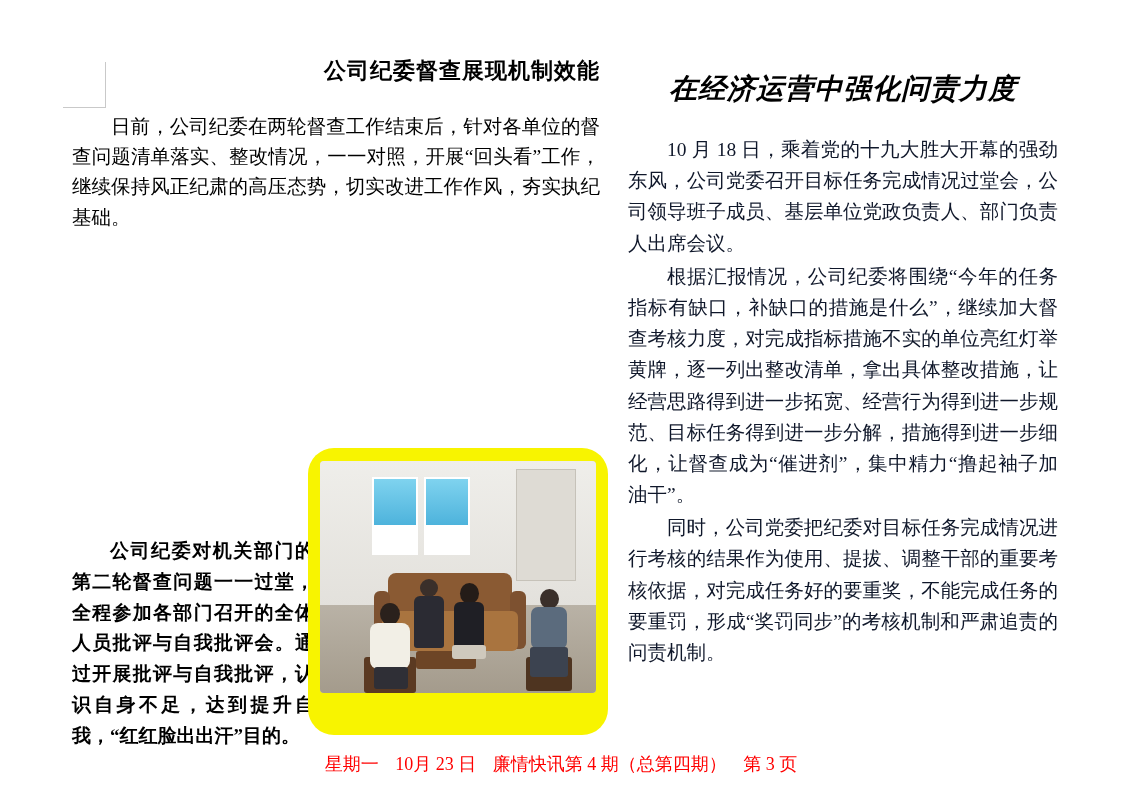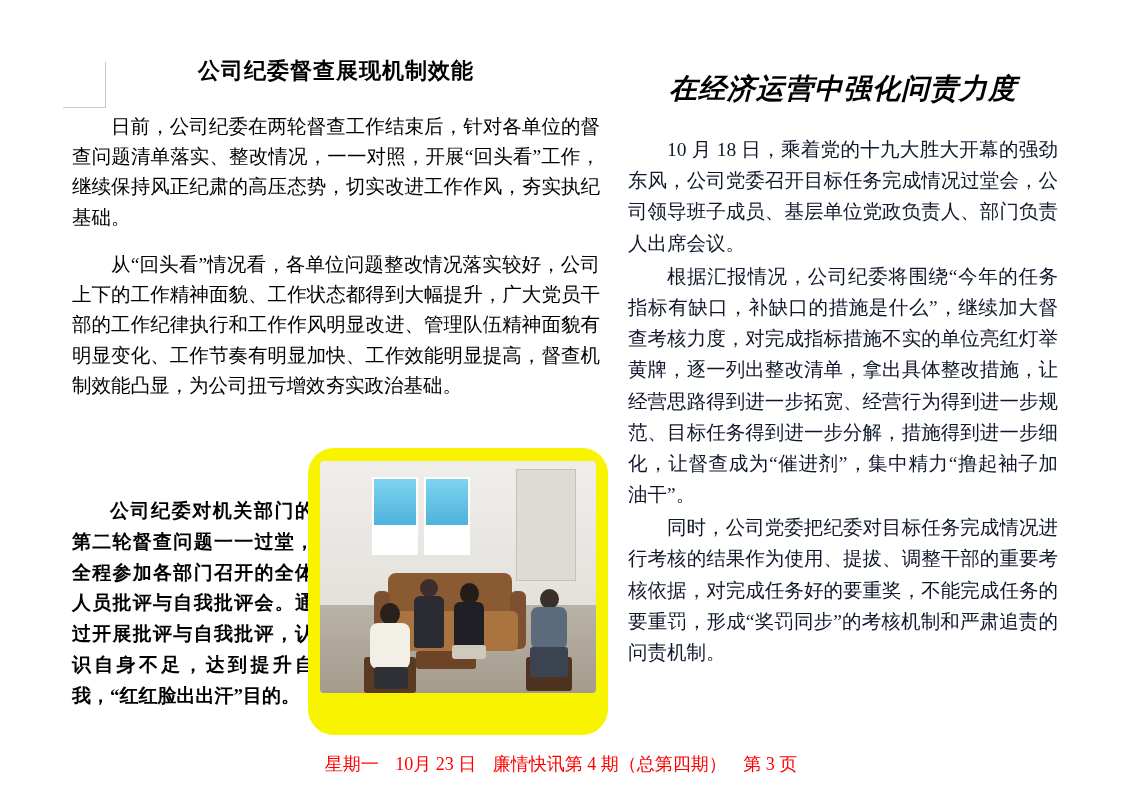--- a/index.html
+++ b/index.html
@@ -36,38 +36,38 @@
   .col-left {
     position: absolute;
     left: 72px;
     top: 56px;
     width: 528px;
     height: 700px;
   }
   .headline-left {
     font-size: 22px;
     font-weight: bold;
-    text-align: center;
+    text-align: right;
     letter-spacing: 1px;
     margin: 0 0 26px 0;
     color: #000;
   }
   .body-left p {
     margin: 17px 0 4px 0;
     font-size: 19.5px;
     line-height: 1.55;
     text-align: justify;
     text-justify: inter-ideograph;
     text-indent: 2em;
     color: #000;
   }
   .bold-block {
     position: absolute;
     left: 0;
-    top: 440px;
+    top: 480px;
     width: 242px;
   }
   .bold-block p {
     margin: 0;
     font-size: 19px;
     font-weight: bold;
     line-height: 1.62;
     text-align: justify;
     text-justify: inter-ideograph;
     text-indent: 2em;
@@ -210,21 +210,20 @@
 <body>
 
 <div class="page">
 
   <div class="corner-mark"></div>
 
   <div class="col-left">
     <h1 class="headline-left">公司纪委督查展现机制效能</h1>
     <div class="body-left">
       <p>日前，公司纪委在两轮督查工作结束后，针对各单位的督查问题清单落实、整改情况，一一对照，开展“回头看”工作，继续保持风正纪肃的高压态势，切实改进工作作风，夯实执纪基础。</p>
-      <p>从“回头看”情况看，各单位问题整改情况落实较好，公司上下的工作精神面貌、工作状态都得到大幅提升，广大党员干部的工作纪律执行和工作作风明显改进、管理队伍精神面貌有明显变化、工作节奏有明显加快、工作效能明显提高，督查机制效能凸显，为公司扭亏增效夯实政治基础。</p>
     </div>
     <div class="bold-block">
       <p>公司纪委对机关部门的第二轮督查问题一一过堂，全程参加各部门召开的全体人员批评与自我批评会。通过开展批评与自我批评，认识自身不足，达到提升自我，“红红脸出出汗”目的。</p>
     </div>
   </div>
 
   <div class="photo-frame">
     <div class="photo-inner">
       <div class="ph-wall"></div>
       <div class="ph-floor"></div>

